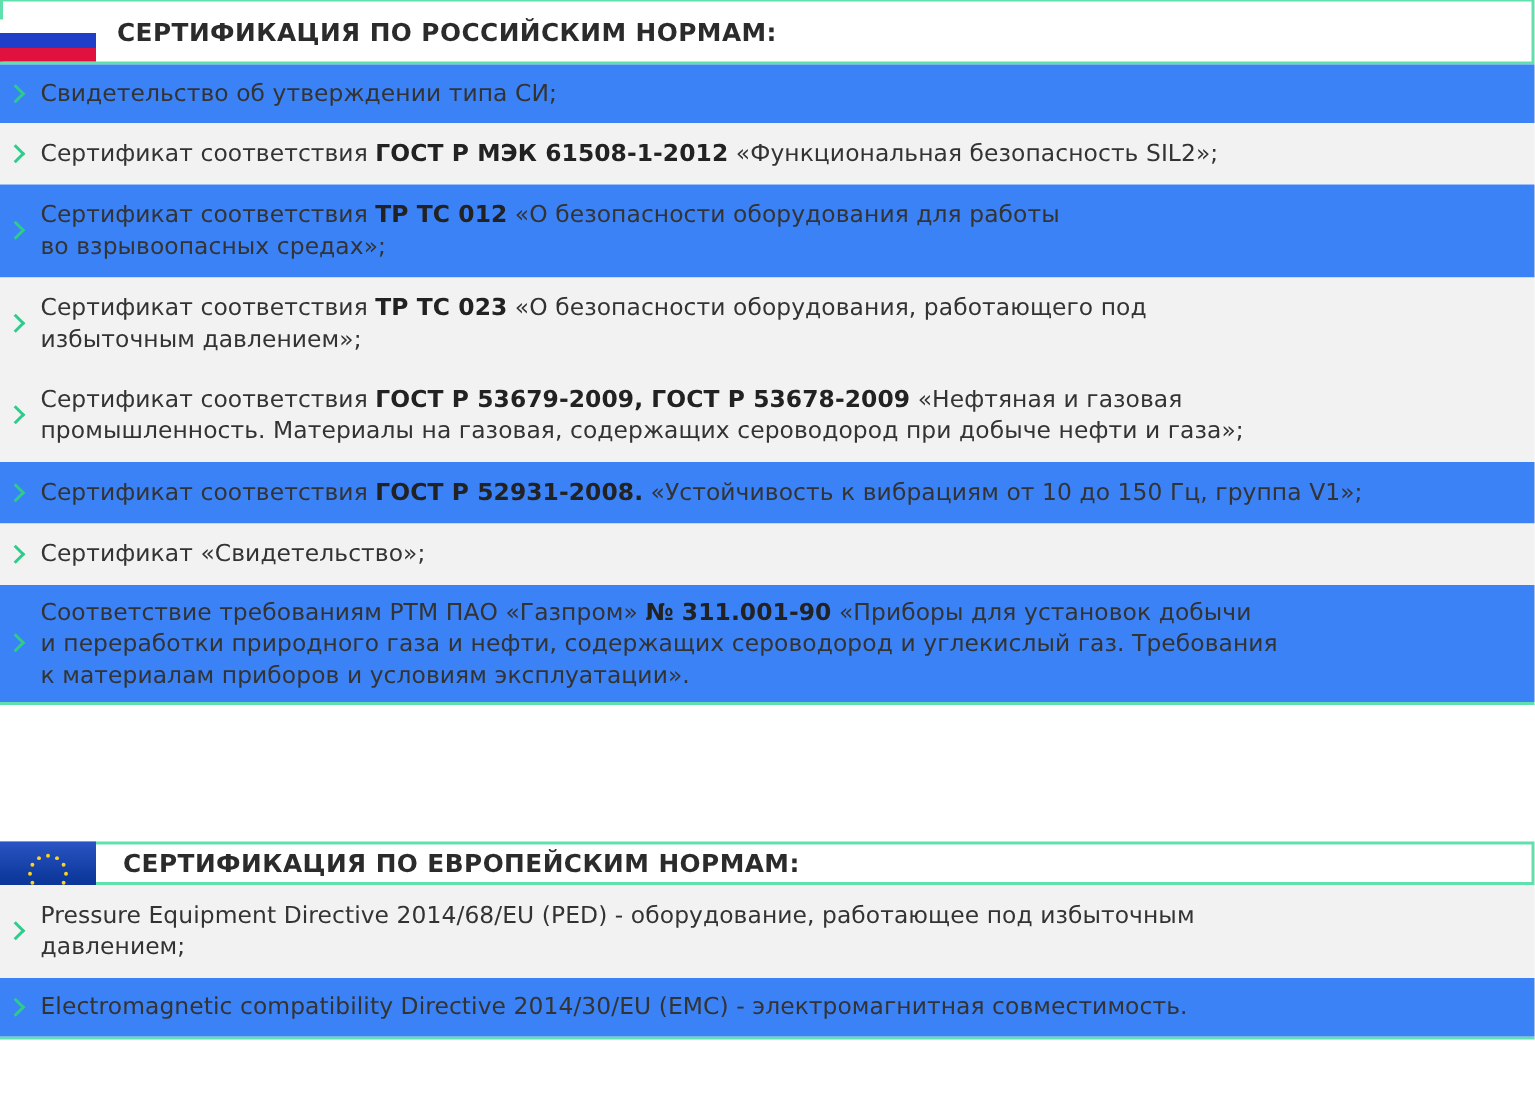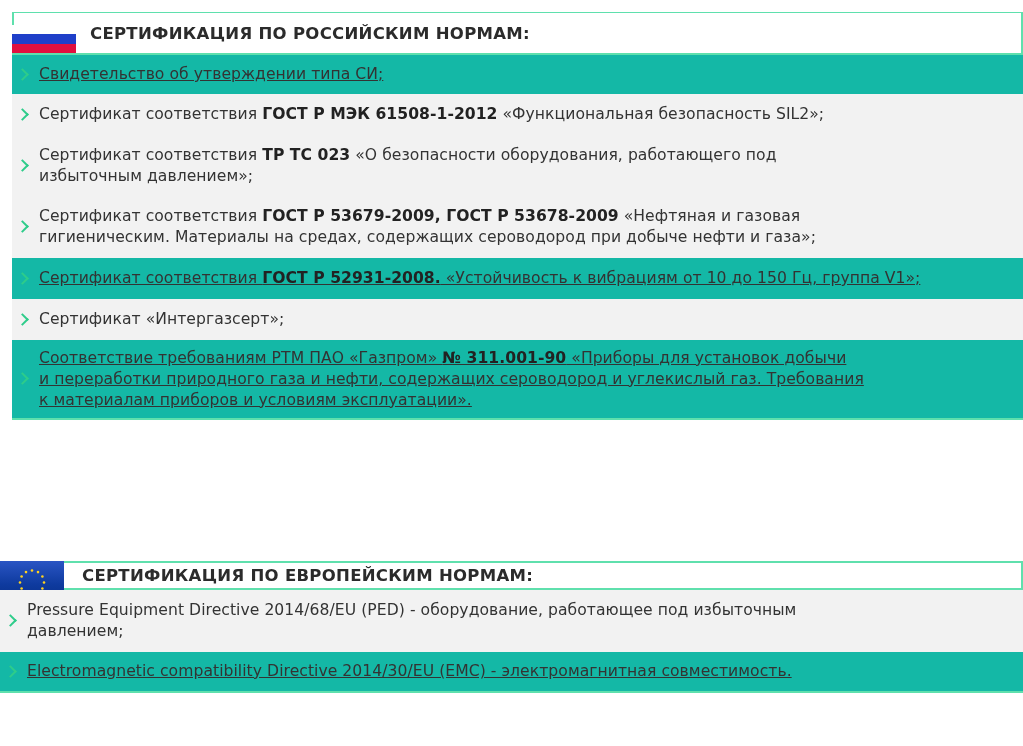--- a/index.html
+++ b/index.html
@@ -1,20 +1,20 @@
 <!DOCTYPE html>
 <html><head>
 <meta charset="utf-8">
 <style>
   * { box-sizing: border-box; margin: 0; padding: 0; }
   html, body { width: 1023px; height: 746px; background: #ffffff; overflow: hidden; }
   body { font-family: "DejaVu Sans", "Liberation Sans", sans-serif; color: #333333; }
 
   .section { position: absolute; left: 0; width: 1023px; }
-  #sec-ru { top: 12px; padding-left: 12px; }
+  #sec-ru { top: 0; }
   #sec-eu { top: 561px; }
 
   .header {
     position: relative;
     height: 29px;
     border: 2px solid #5fe0ad;
     background: #ffffff;
     display: flex;
     align-items: center;
   }
@@ -47,21 +47,21 @@
   .row {
     position: relative;
     display: flex;
     align-items: center;
     padding-left: 27px;
     padding-right: 10px;
     font-size: 15.6px;
     line-height: 21px;
     color: #333333;
   }
-  .row.dark { background: #14b8a6; text-decoration: underline; }
+  .row.dark { background: #3b82f6; }
   .row.light { background: #f2f2f2; align-items: center; }
   .chev {
     position: absolute;
     left: 6px;
     top: 50%;
     width: 9px;
     height: 9px;
     margin-top: -5px;
     border-right: 2px solid #2ecc8a;
     border-top: 2px solid #2ecc8a;
@@ -85,37 +85,42 @@
   </div>
   <div class="rows" id="ru-rows">
     <div class="row dark" style="height:39px">
         <span class="chev"></span>
         <span class="row-text"><span>Свидетельство об утверждении типа СИ;</span></span>
       </div>
     <div class="row light" style="height:41px">
         <span class="chev"></span>
         <span class="row-text"><span>Сертификат соответствия </span><b>ГОСТ Р МЭК 61508-1-2012</b><span> «Функциональная безопасность SIL2»;</span></span>
       </div>
+    <div class="row dark" style="height:62px">
+        <span class="chev"></span>
+        <span class="row-text"><span>Сертификат соответствия </span><b>ТР ТС 012</b><span> «О безопасности оборудования для работы
+во взрывоопасных средах»;</span></span>
+      </div>
     <div class="row light" style="height:61px">
         <span class="chev"></span>
         <span class="row-text"><span>Сертификат соответствия </span><b>ТР ТС 023</b><span> «О безопасности оборудования, работающего под
 избыточным давлением»;</span></span>
       </div>
     <div class="row light" style="height:62px">
         <span class="chev"></span>
         <span class="row-text"><span>Сертификат соответствия </span><b>ГОСТ Р 53679-2009, ГОСТ Р 53678-2009</b><span> «Нефтяная и газовая
-гигиеническим. Материалы на средах, содержащих сероводород при добыче нефти и газа»;</span></span>
+промышленность. Материалы на газовая, содержащих сероводород при добыче нефти и газа»;</span></span>
       </div>
     <div class="row dark" style="height:41px">
         <span class="chev"></span>
         <span class="row-text"><span>Сертификат соответствия </span><b>ГОСТ Р 52931-2008.</b><span> «Устойчивость к вибрациям от 10 до 150 Гц, группа V1»;</span></span>
       </div>
     <div class="row light" style="height:41px">
         <span class="chev"></span>
-        <span class="row-text"><span>Сертификат «Интергазсерт»;</span></span>
+        <span class="row-text"><span>Сертификат «Свидетельство»;</span></span>
       </div>
     <div class="row dark" style="height:78px">
         <span class="chev"></span>
         <span class="row-text"><span>Соответствие требованиям РТМ  ПАО «Газпром» </span><b>№ 311.001-90</b><span> «Приборы для установок добычи
 и переработки природного газа и нефти, содержащих сероводород и углекислый газ. Требования
 к материалам приборов и условиям эксплуатации».</span></span>
       </div>
     <div class="bottom-line"></div>
   </div>
 </div>

